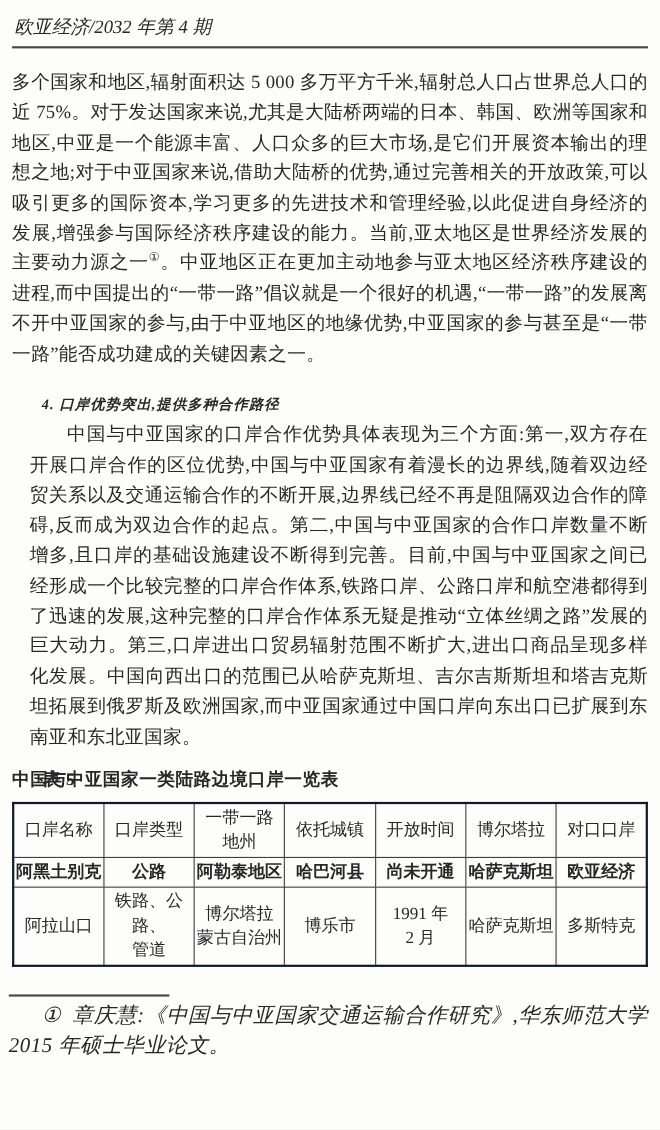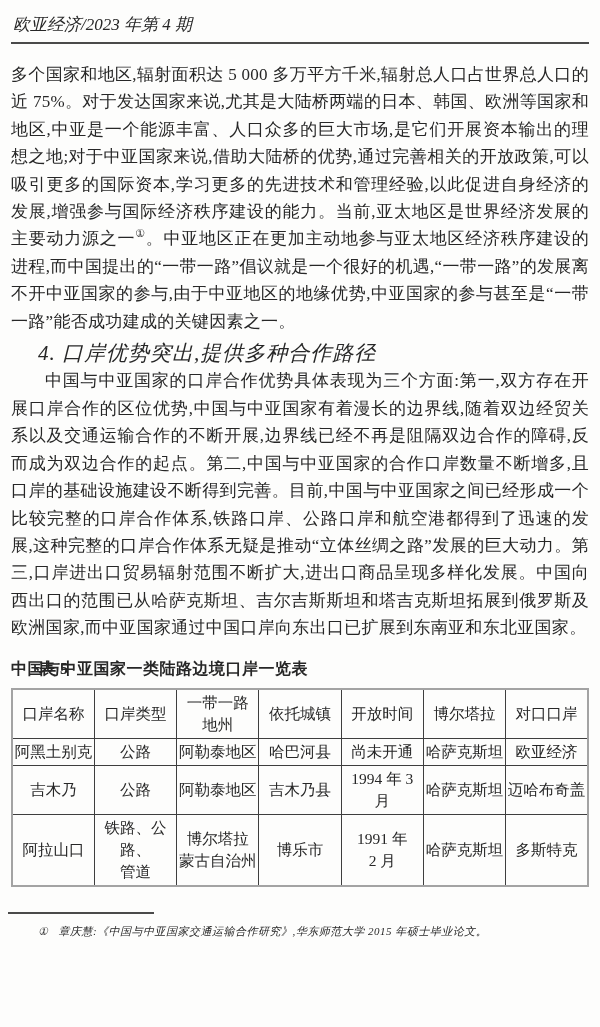--- a/index.html
+++ b/index.html
@@ -26,81 +26,82 @@
     font-size: 17px;
     line-height: 27.4px;
     text-align: justify;
     letter-spacing: 0.3px;
   }
   p { margin: 0; }
   .para1 { margin-top: 17px; }
   .fn-ref { font-size: 11px; vertical-align: super; line-height: 0; }
   .section-heading {
     font-style: italic;
-    font-size: 21px;
+    font-size: 13px;
     line-height: 27.4px;
     padding-left: 27px;
-    margin-top: 5px;
+    margin-top: 19px;
     letter-spacing: 1px;
+    font-weight: bold;
   }
-  .para2 { text-indent: 2em; }
+  .para2 { text-indent: 2em; margin-left: 16px; }
   .table-caption {
     position: relative;
     margin-top: 17px;
     font-weight: bold;
     font-size: 16px;
     line-height: 20px;
     letter-spacing: 0.5px;
   }
   .caption-label { position: absolute; left: 28px; top: 0; }
   table.port-table {
     width: 100%;
     border-collapse: collapse;
     table-layout: fixed;
     margin-top: 9px;
-    border: 2px solid #a3a3a3;
+    border: 2px solid #0f172a;
   }
   .port-table th, .port-table td {
     border: 1.5px solid #3e3e3e;
     font-weight: normal;
     text-align: center;
     vertical-align: middle;
     font-size: 15.5px;
     line-height: 22px;
     padding: 2px 0;
     white-space: pre-line;
     letter-spacing: 0;
   }
   .port-table thead th { height: 48px; }
-  .port-table tr.row-short td { height: 25px; }
+  .port-table tr.row-short td { height: 25px; font-weight: bold; }
   .port-table tr.row-tall td { height: 48px; }
   .footnote-rule {
     width: 146px;
     border: none;
     border-top: 2px solid #4a4a4a;
     margin: 25px 0 0 -3px;
   }
   .footnote {
     font-style: italic;
-    font-size: 11px;
+    font-size: 19px;
     line-height: 27.5px;
     margin-top: 4px;
     margin-left: -3px;
     text-align: justify;
     text-indent: 30px;
     letter-spacing: 0.5px;
   }
   .footnote .fn-marker { margin-right: 10px; }
 </style>
 </head>
 <body>
 
 <div class="page">
 
-  <div class="header-bar">欧亚经济/2023 年第 4 期</div>
+  <div class="header-bar">欧亚经济/2032 年第 4 期</div>
 
   <div class="body-text">
     <p class="para1"><span>多个国家和地区,辐射面积达 5 000 多万平方千米,辐射总人口占世界总人口的近 75%。对于发达国家来说,尤其是大陆桥两端的日本、韩国、欧洲等国家和地区,中亚是一个能源丰富、人口众多的巨大市场,是它们开展资本输出的理想之地;对于中亚国家来说,借助大陆桥的优势,通过完善相关的开放政策,可以吸引更多的国际资本,学习更多的先进技术和管理经验,以此促进自身经济的发展,增强参与国际经济秩序建设的能力。当前,亚太地区是世界经济发展的主要动力源之一</span><span class="fn-ref">①</span><span>。中亚地区正在更加主动地参与亚太地区经济秩序建设的进程,而中国提出的“一带一路”倡议就是一个很好的机遇,“一带一路”的发展离不开中亚国家的参与,由于中亚地区的地缘优势,中亚国家的参与甚至是“一带一路”能否成功建成的关键因素之一。</span></p>
 
     <p class="section-heading">4. 口岸优势突出,提供多种合作路径</p>
 
     <p class="para2">中国与中亚国家的口岸合作优势具体表现为三个方面:第一,双方存在开展口岸合作的区位优势,中国与中亚国家有着漫长的边界线,随着双边经贸关系以及交通运输合作的不断开展,边界线已经不再是阻隔双边合作的障碍,反而成为双边合作的起点。第二,中国与中亚国家的合作口岸数量不断增多,且口岸的基础设施建设不断得到完善。目前,中国与中亚国家之间已经形成一个比较完整的口岸合作体系,铁路口岸、公路口岸和航空港都得到了迅速的发展,这种完整的口岸合作体系无疑是推动“立体丝绸之路”发展的巨大动力。第三,口岸进出口贸易辐射范围不断扩大,进出口商品呈现多样化发展。中国向西出口的范围已从哈萨克斯坦、吉尔吉斯斯坦和塔吉克斯坦拓展到俄罗斯及欧洲国家,而中亚国家通过中国口岸向东出口已扩展到东南亚和东北亚国家。</p>
   </div>
 
   <div class="table-caption">
@@ -124,29 +125,20 @@
     <tbody>
       <tr class="row-short">
         <td>阿黑土别克</td>
         <td>公路</td>
         <td>阿勒泰地区</td>
         <td>哈巴河县</td>
         <td>尚未开通</td>
         <td>哈萨克斯坦</td>
         <td>欧亚经济</td>
       </tr>
-      <tr class="row-short">
-        <td>吉木乃</td>
-        <td>公路</td>
-        <td>阿勒泰地区</td>
-        <td>吉木乃县</td>
-        <td>1994 年 3 月</td>
-        <td>哈萨克斯坦</td>
-        <td>迈哈布奇盖</td>
-      </tr>
       <tr class="row-tall">
         <td>阿拉山口</td>
         <td>铁路、公路、
 管道</td>
         <td>博尔塔拉
 蒙古自治州</td>
         <td>博乐市</td>
         <td>1991 年
 2 月</td>
         <td>哈萨克斯坦</td>

